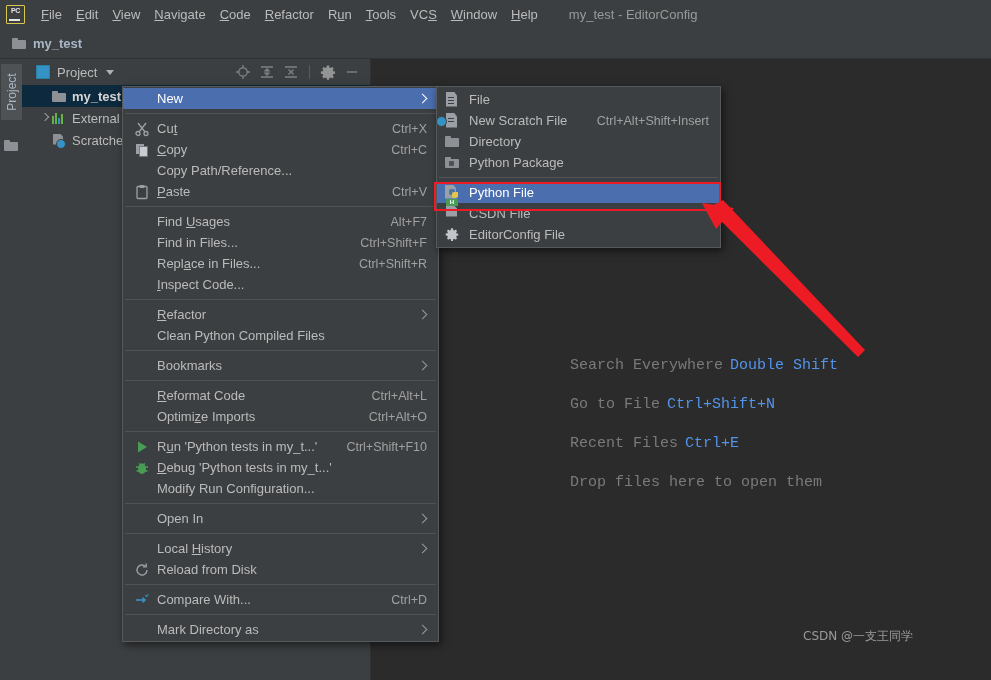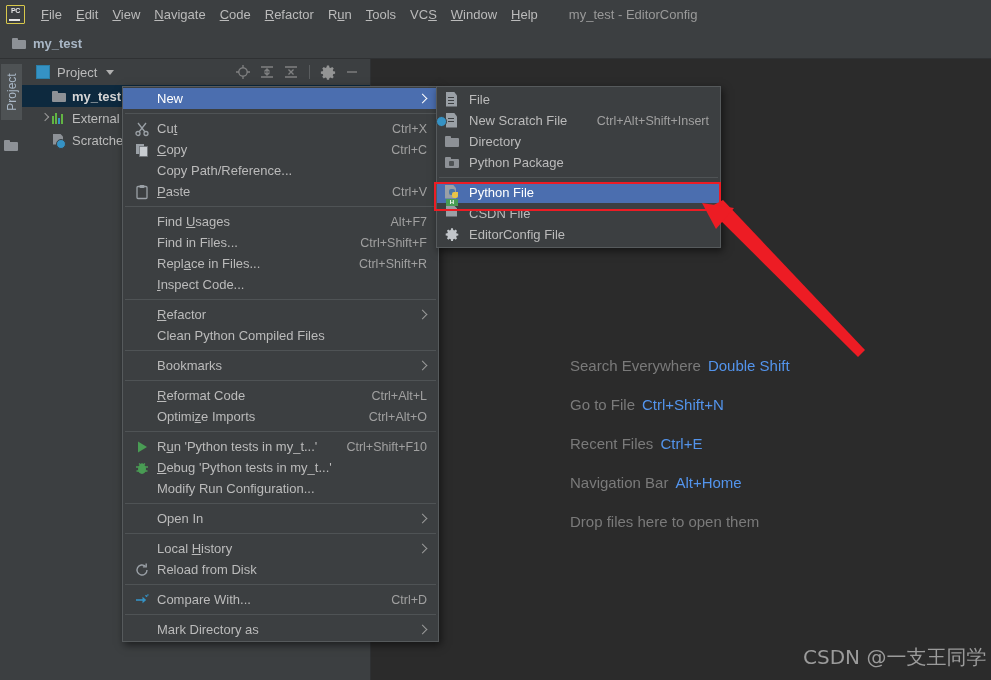--- a/index.html
+++ b/index.html
@@ -123,27 +123,27 @@
   }
   .scratch-ic .dot{
     position:absolute;left:4px;top:5px;width:8px;height:8px;border-radius:50%;
     background:#3592c4;border:1.5px solid #3c3f41;
   }
 
   
   #editor{
     position:absolute;left:371px;top:59px;width:620px;height:621px;background:#2b2b2b;
   }
-  #hints{position:absolute;left:199px;top:295px;}
+  #hints{position:absolute;left:199px;top:295px;font-family:Liberation Mono, monospace;}
   .hint-row{height:39px;line-height:24px;white-space:nowrap;font-size:15px;}
   .hint-label{color:#7a7a7a;}
   .hint-key{color:#5394ec;margin-left:7px;}
 
   #watermark{
-    position:absolute;left:803px;top:644px;color:#9b9b9b;font-size:20px;white-space:nowrap;
+    position:absolute;left:803px;top:628px;color:#9b9b9b;font-size:12px;white-space:nowrap;
     font-family:"DejaVu Sans","Liberation Sans",sans-serif;
   }
 
   
   #ctxmenu{
     position:absolute;left:122px;top:86px;width:315px;
     background:#3c3f41;border:1px solid #565a5c;
     box-shadow:2px 3px 8px rgba(0,0,0,.55);
     padding:1px 0;
   }
@@ -327,23 +327,20 @@
     <div class="hint-row">
       <span class="hint-label">Search Everywhere</span><span class="hint-key">Double Shift</span>
     </div>
     <div class="hint-row">
       <span class="hint-label">Go to File</span><span class="hint-key">Ctrl+Shift+N</span>
     </div>
     <div class="hint-row">
       <span class="hint-label">Recent Files</span><span class="hint-key">Ctrl+E</span>
     </div>
     <div class="hint-row">
-      <span class="hint-label">Navigation Bar</span><span class="hint-key">Alt+Home</span>
-    </div>
-    <div class="hint-row">
       <span class="hint-label">Drop files here to open them</span>
     </div>
   </div>
 </div>
 
 <div id="watermark">CSDN @一支王同学</div>
 
 <div id="ctxmenu">
 
   <div class="mi sel">

